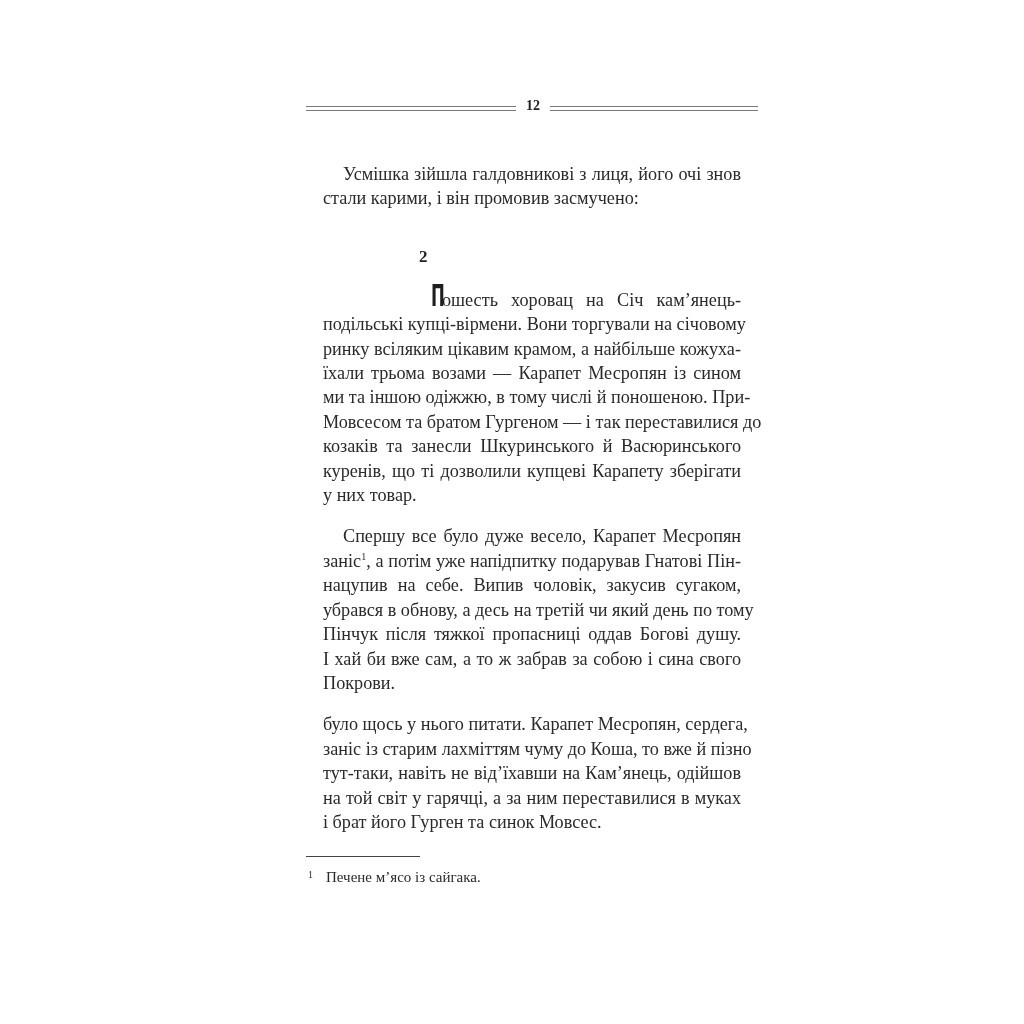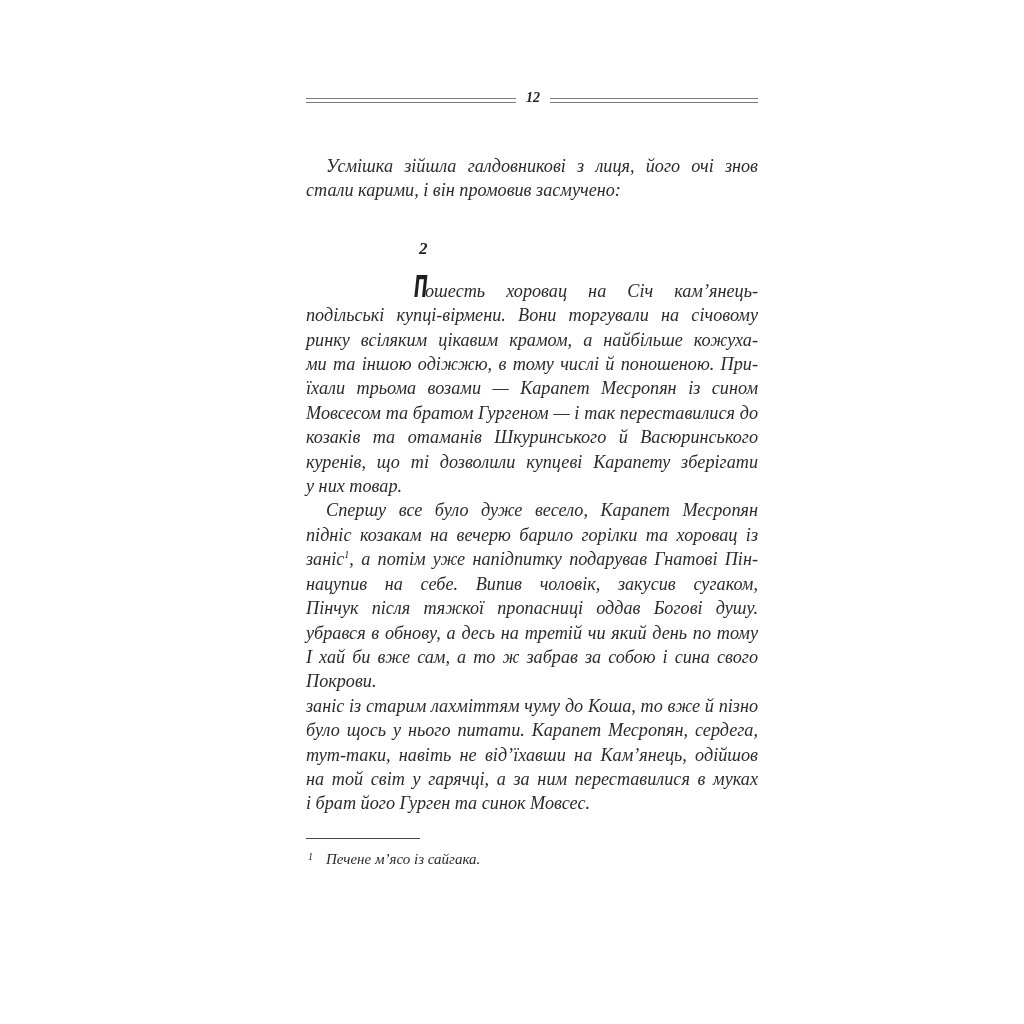--- a/index.html
+++ b/index.html
@@ -1,27 +1,27 @@
 <!DOCTYPE html>
 <html><head>
 <meta charset="utf-8">
 <style>
   html, body { margin: 0; padding: 0; background: #ffffff; }
   body { width: 1024px; height: 1024px; position: relative; overflow: hidden;
          font-family: "Liberation Serif", "DejaVu Serif", serif; color: #2a2a2a; }
-  .page { position: absolute; left: 306px; top: 88px; width: 452px; font-style: italic; }
+  .page { position: absolute; left: 306px; top: 96px; width: 452px; }
   .header { position: relative; height: 26px; }
   .rule { position: absolute; top: 10px; height: 3px;
           border-top: 1px solid #7a7a7a; border-bottom: 1px solid #7a7a7a; }
   .rule.left { left: 0; width: 210px; }
   .rule.right { left: 244px; width: 208px; }
   .page-number { position: absolute; left: 210px; width: 34px; top: 2px; text-align: center;
                  font-weight: bold; font-size: 14px; color: #222; }
   .text { font-size: 18.2px; line-height: 24.4px; text-align: justify; }
-  .para { margin: 0; text-indent: 20px; }
+  .para { margin: 17px; text-indent: 20px; }
   .para.first { margin-top: 40px; }
   .line { display: block; text-align: justify; text-align-last: justify; white-space: nowrap; }
   .line.last { text-align-last: left; }
   .chapter-num { margin: 34px 0 0 113px; font-weight: bold; font-size: 17px; color: #222; height: 24px; }
   .chapter-body { margin-top: 16px; }
   .drop-line { display: block; padding-left: 108px; text-align-last: justify; white-space: nowrap; }
   .dropcap { font-family: "DejaVu Sans", sans-serif; font-weight: bold; font-size: 30px;
              line-height: 20px; display: inline-block; transform: scaleX(0.55); transform-origin: left bottom;
              width: 11px; color: #1e1e1e; }
   sup { font-size: 10px; line-height: 0; vertical-align: 7px; }
@@ -46,40 +46,39 @@
       <span class="line last" style="text-indent:0">стали карими, і він промовив засмучено:</span>
     </p>
 
     <div class="chapter-num">2</div>
 
     <div class="chapter-body">
       <p class="para" style="text-indent:0">
         <span class="drop-line"><span class="dropcap">П</span><span>ошесть хоровац на Січ кам’янець-</span></span>
         <span class="line">подільські купці-вірмени. Вони торгували на січовому</span>
         <span class="line">ринку всіляким цікавим крамом, а найбільше кожуха-</span>
+        <span class="line">їхали трьома возами — Карапет Месропян із сином</span>
         <span class="line">ми та іншою одіжжю, в тому числі й поношеною. При-</span>
-        <span class="line">їхали трьома возами — Карапет Месропян із сином</span>
         <span class="line">Мовсесом та братом Гургеном — і так переставилися до</span>
-        <span class="line">козаків та отаманів Шкуринського й Васюринського</span>
+        <span class="line">козаків та занесли Шкуринського й Васюринського</span>
         <span class="line">куренів, що ті дозволили купцеві Карапету зберігати</span>
         <span class="line last">у них товар.</span>
       </p>
       <p class="para" style="text-indent:0">
         <span class="line" style="padding-left:20px">Спершу все було дуже весело, Карапет Месропян</span>
-        <span class="line">підніс козакам на вечерю барило горілки та хоровац із</span>
         <span class="line"><span>заніс</span><sup>1</sup><span>, а потім уже напідпитку подарував Гнатові Пін-</span></span>
         <span class="line">нацупив на себе. Випив чоловік, закусив сугаком,</span>
+        <span class="line">убрався в обнову, а десь на третій чи який день по тому</span>
         <span class="line">Пінчук після тяжкої пропасниці оддав Богові душу.</span>
-        <span class="line">убрався в обнову, а десь на третій чи який день по тому</span>
         <span class="line">І хай би вже сам, а то ж забрав за собою і сина свого</span>
         <span class="line last">Покрови.</span>
       </p>
       <p class="para" style="text-indent:0">
+        <span class="line">було щось у нього питати. Карапет Месропян, сердега,</span>
         <span class="line">заніс із старим лахміттям чуму до Коша, то вже й пізно</span>
-        <span class="line">було щось у нього питати. Карапет Месропян, сердега,</span>
         <span class="line">тут-таки, навіть не від’їхавши на Кам’янець, одійшов</span>
         <span class="line">на той світ у гарячці, а за ним переставилися в муках</span>
         <span class="line last">і брат його Гурген та синок Мовсес.</span>
       </p>
     </div>
 
     <div class="fn-rule"></div>
     <div class="footnote">
       <span class="fn-mark">1</span>
       <span class="fn-text">Печене м’ясо із сайгака.</span>

